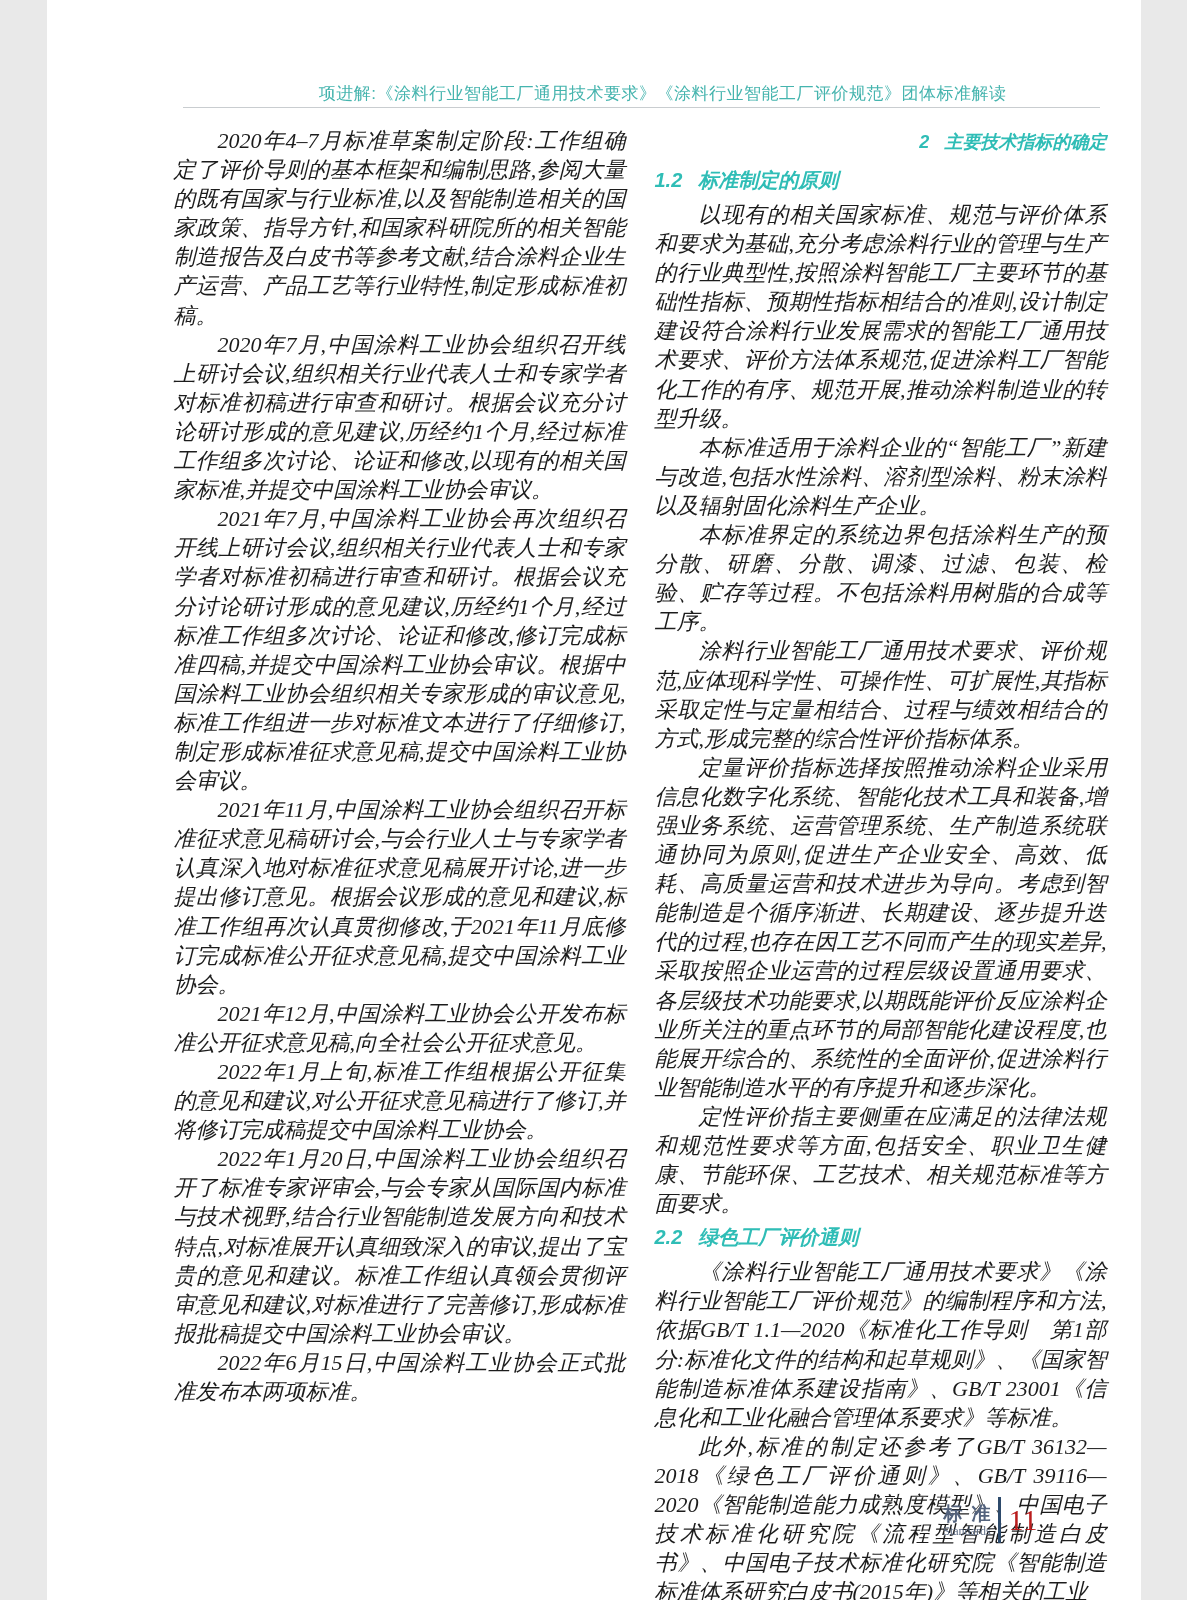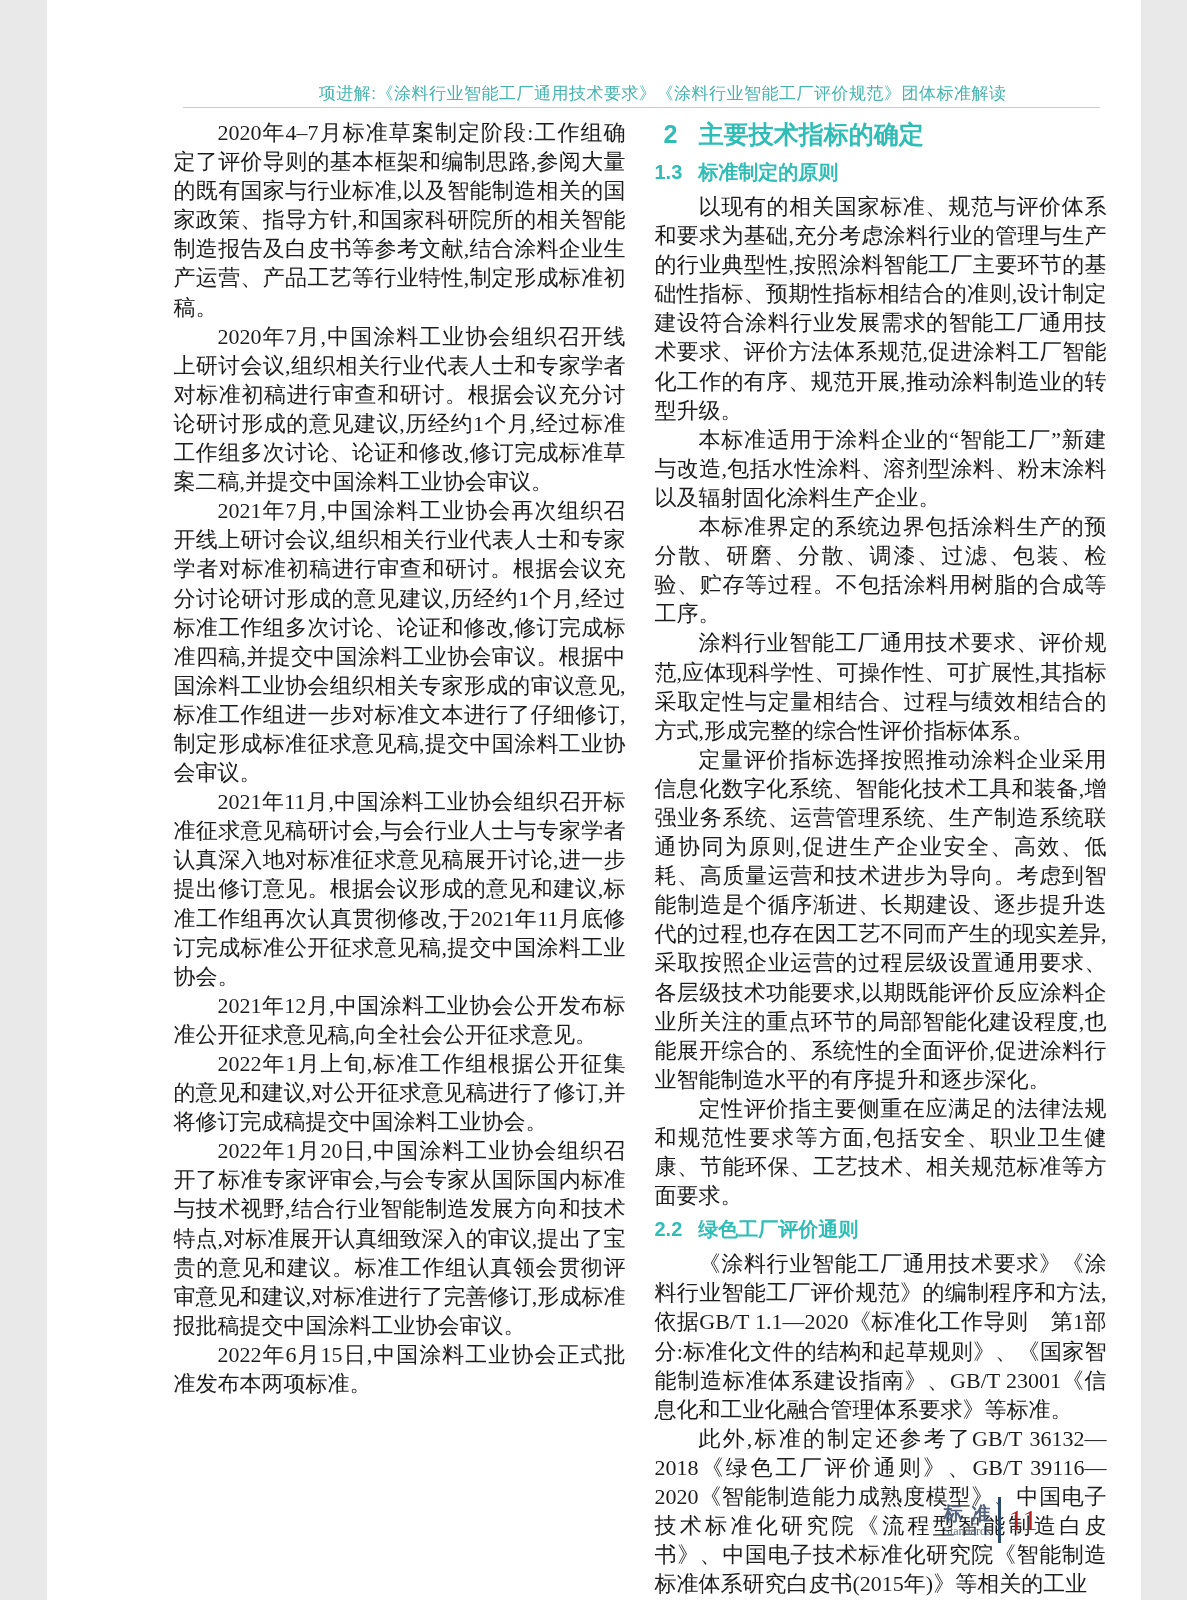--- a/index.html
+++ b/index.html
@@ -24,42 +24,43 @@
   }
   .header-rule{
     position:absolute;
     top:107px;left:136px;
     width:917px;height:1px;
     background:#c9cdd0;
   }
   
   .col{
     position:absolute;
-    top:118px;
+    top:126px;
     width:452px;
     font-size:22px;
     line-height:29.1px;
     text-align:justify;
     text-justify:inter-ideograph;
+    font-style:italic;
   }
   .col-left{left:127px;}
   .col-right{left:608px;}
   .body-p{
     margin:0;
     text-indent:2em;
     color:#1c1c1c;
   }
   .sec-h2{
     margin:0 0 9px 9px;
     font-family:"Liberation Sans","DejaVu Sans",sans-serif;
     font-weight:bold;
-    font-size:25px;
+    font-size:18px;
     line-height:32px;
     color:#2fbdb6;
-    text-align:left;
+    text-align:right;
     text-indent:0;
   }
   .sec-h2 .sec-num{margin-right:0.85em;}
   .sec-h3{
     margin:6px 0 7px 0;
     font-family:"Liberation Sans","DejaVu Sans",sans-serif;
     font-weight:bold;
     font-size:20px;
     line-height:26px;
     color:#2fbdb6;
@@ -110,37 +111,37 @@
 
 <div class="page">
 
   <div class="running-head">项进解:《涂料行业智能工厂通用技术要求》《涂料行业智能工厂评价规范》团体标准解读</div>
 
   <div class="header-rule"></div>
 
   <div class="col col-left">
 
   <p class="body-p">2020年4–7月标准草案制定阶段:工作组确定了评价导则的基本框架和编制思路,参阅大量的既有国家与行业标准,以及智能制造相关的国家政策、指导方针,和国家科研院所的相关智能制造报告及白皮书等参考文献,结合涂料企业生产运营、产品工艺等行业特性,制定形成标准初稿。</p>
-      <p class="body-p">2020年7月,中国涂料工业协会组织召开线上研讨会议,组织相关行业代表人士和专家学者对标准初稿进行审查和研讨。根据会议充分讨论研讨形成的意见建议,历经约1个月,经过标准工作组多次讨论、论证和修改,修订完成标准草案二稿,并提交中国涂料工业协会审议。</p>
+      <p class="body-p">2020年7月,中国涂料工业协会组织召开线上研讨会议,组织相关行业代表人士和专家学者对标准初稿进行审查和研讨。根据会议充分讨论研讨形成的意见建议,历经约1个月,经过标准工作组多次讨论、论证和修改,以现有的相关国家标准,并提交中国涂料工业协会审议。</p>
       <p class="body-p">2021年7月,中国涂料工业协会再次组织召开线上研讨会议,组织相关行业代表人士和专家学者对标准初稿进行审查和研讨。根据会议充分讨论研讨形成的意见建议,历经约1个月,经过标准工作组多次讨论、论证和修改,修订完成标准四稿,并提交中国涂料工业协会审议。根据中国涂料工业协会组织相关专家形成的审议意见,标准工作组进一步对标准文本进行了仔细修订,制定形成标准征求意见稿,提交中国涂料工业协会审议。</p>
       <p class="body-p">2021年11月,中国涂料工业协会组织召开标准征求意见稿研讨会,与会行业人士与专家学者认真深入地对标准征求意见稿展开讨论,进一步提出修订意见。根据会议形成的意见和建议,标准工作组再次认真贯彻修改,于2021年11月底修订完成标准公开征求意见稿,提交中国涂料工业协会。</p>
       <p class="body-p">2021年12月,中国涂料工业协会公开发布标准公开征求意见稿,向全社会公开征求意见。</p>
       <p class="body-p">2022年1月上旬,标准工作组根据公开征集的意见和建议,对公开征求意见稿进行了修订,并将修订完成稿提交中国涂料工业协会。</p>
       <p class="body-p">2022年1月20日,中国涂料工业协会组织召开了标准专家评审会,与会专家从国际国内标准与技术视野,结合行业智能制造发展方向和技术特点,对标准展开认真细致深入的审议,提出了宝贵的意见和建议。标准工作组认真领会贯彻评审意见和建议,对标准进行了完善修订,形成标准报批稿提交中国涂料工业协会审议。</p>
       <p class="body-p">2022年6月15日,中国涂料工业协会正式批准发布本两项标准。</p>
     </div>
 
   <div class="col col-right">
 
     <h2 class="sec-h2">
       <span class="sec-num">2</span><span>主要技术指标的确定</span>
     </h2>
 
     <h3 class="sec-h3">
-      <span class="sec-num">1.3</span><span>标准制定的原则</span>
+      <span class="sec-num">1.2</span><span>标准制定的原则</span>
     </h3>
 
     <div>
 
     <p class="body-p">以现有的相关国家标准、规范与评价体系和要求为基础,充分考虑涂料行业的管理与生产的行业典型性,按照涂料智能工厂主要环节的基础性指标、预期性指标相结合的准则,设计制定建设符合涂料行业发展需求的智能工厂通用技术要求、评价方法体系规范,促进涂料工厂智能化工作的有序、规范开展,推动涂料制造业的转型升级。</p>
         <p class="body-p">本标准适用于涂料企业的“智能工厂”新建与改造,包括水性涂料、溶剂型涂料、粉末涂料以及辐射固化涂料生产企业。</p>
         <p class="body-p">本标准界定的系统边界包括涂料生产的预分散、研磨、分散、调漆、过滤、包装、检验、贮存等过程。不包括涂料用树脂的合成等工序。</p>
         <p class="body-p">涂料行业智能工厂通用技术要求、评价规范,应体现科学性、可操作性、可扩展性,其指标采取定性与定量相结合、过程与绩效相结合的方式,形成完整的综合性评价指标体系。</p>
         <p class="body-p">定量评价指标选择按照推动涂料企业采用信息化数字化系统、智能化技术工具和装备,增强业务系统、运营管理系统、生产制造系统联通协同为原则,促进生产企业安全、高效、低耗、高质量运营和技术进步为导向。考虑到智能制造是个循序渐进、长期建设、逐步提升迭代的过程,也存在因工艺不同而产生的现实差异,采取按照企业运营的过程层级设置通用要求、各层级技术功能要求,以期既能评价反应涂料企业所关注的重点环节的局部智能化建设程度,也能展开综合的、系统性的全面评价,促进涂料行业智能制造水平的有序提升和逐步深化。</p>
         <p class="body-p">定性评价指主要侧重在应满足的法律法规和规范性要求等方面,包括安全、职业卫生健康、节能环保、工艺技术、相关规范标准等方面要求。</p>

